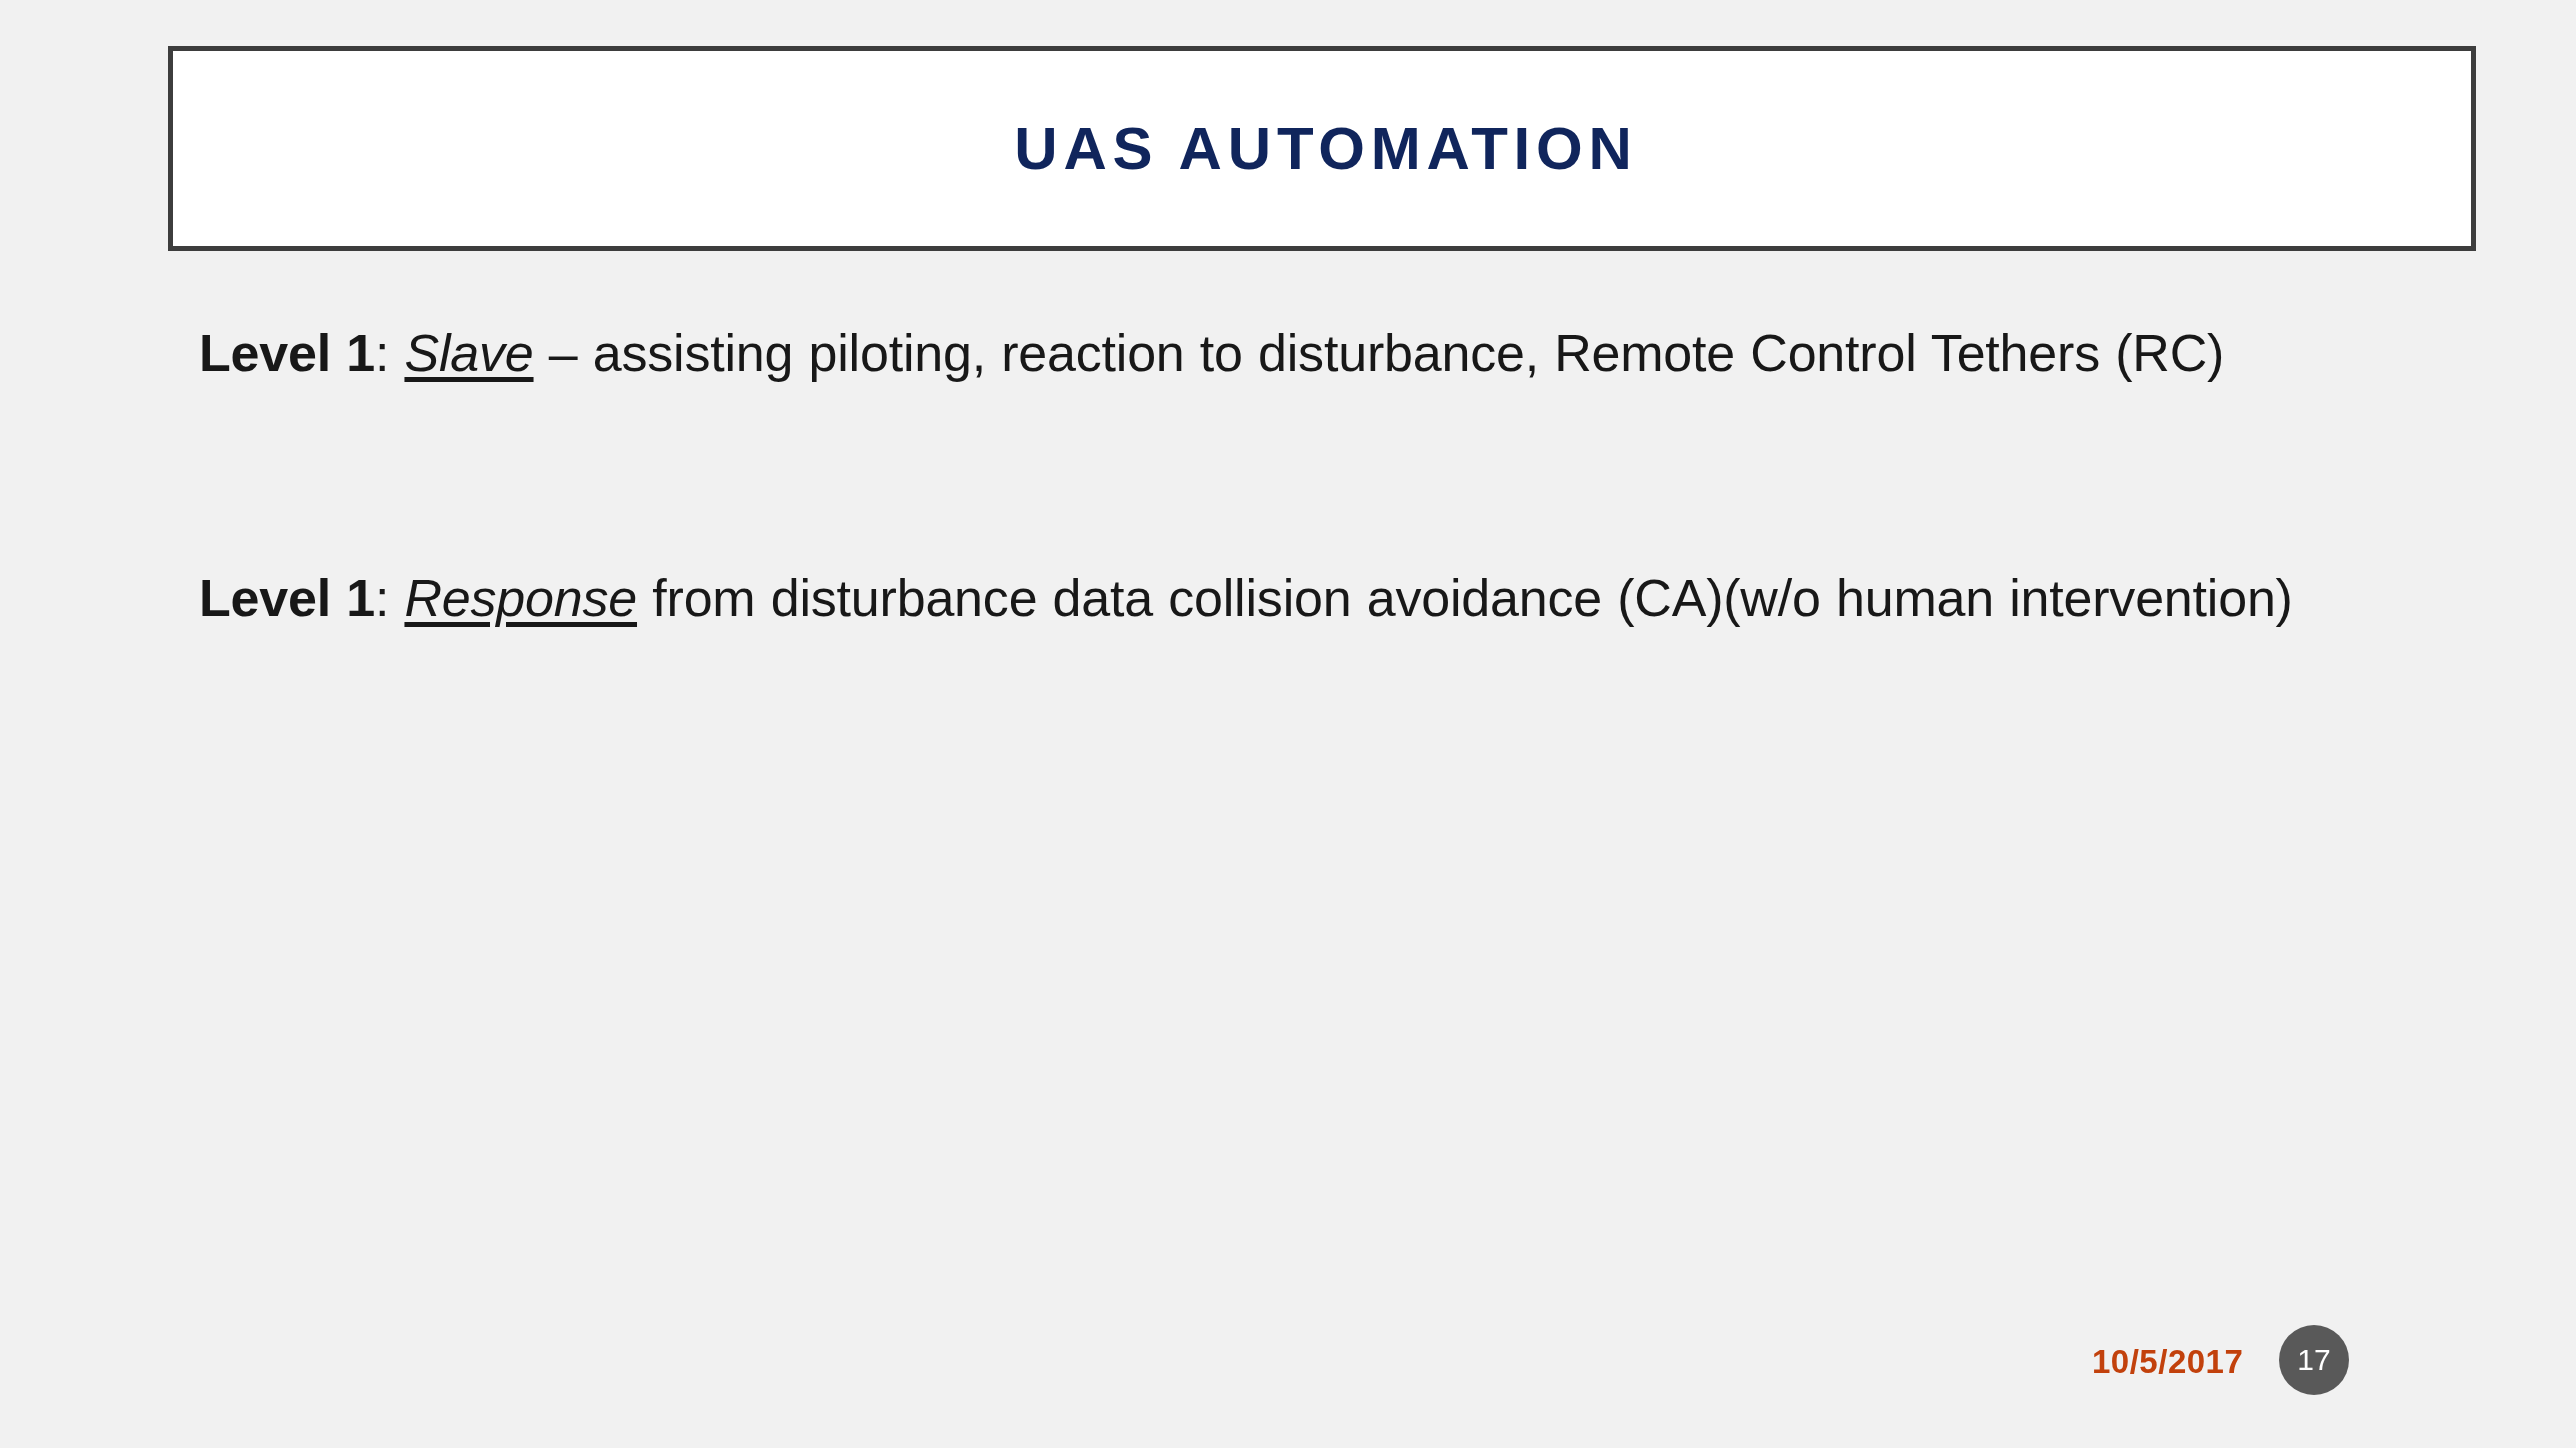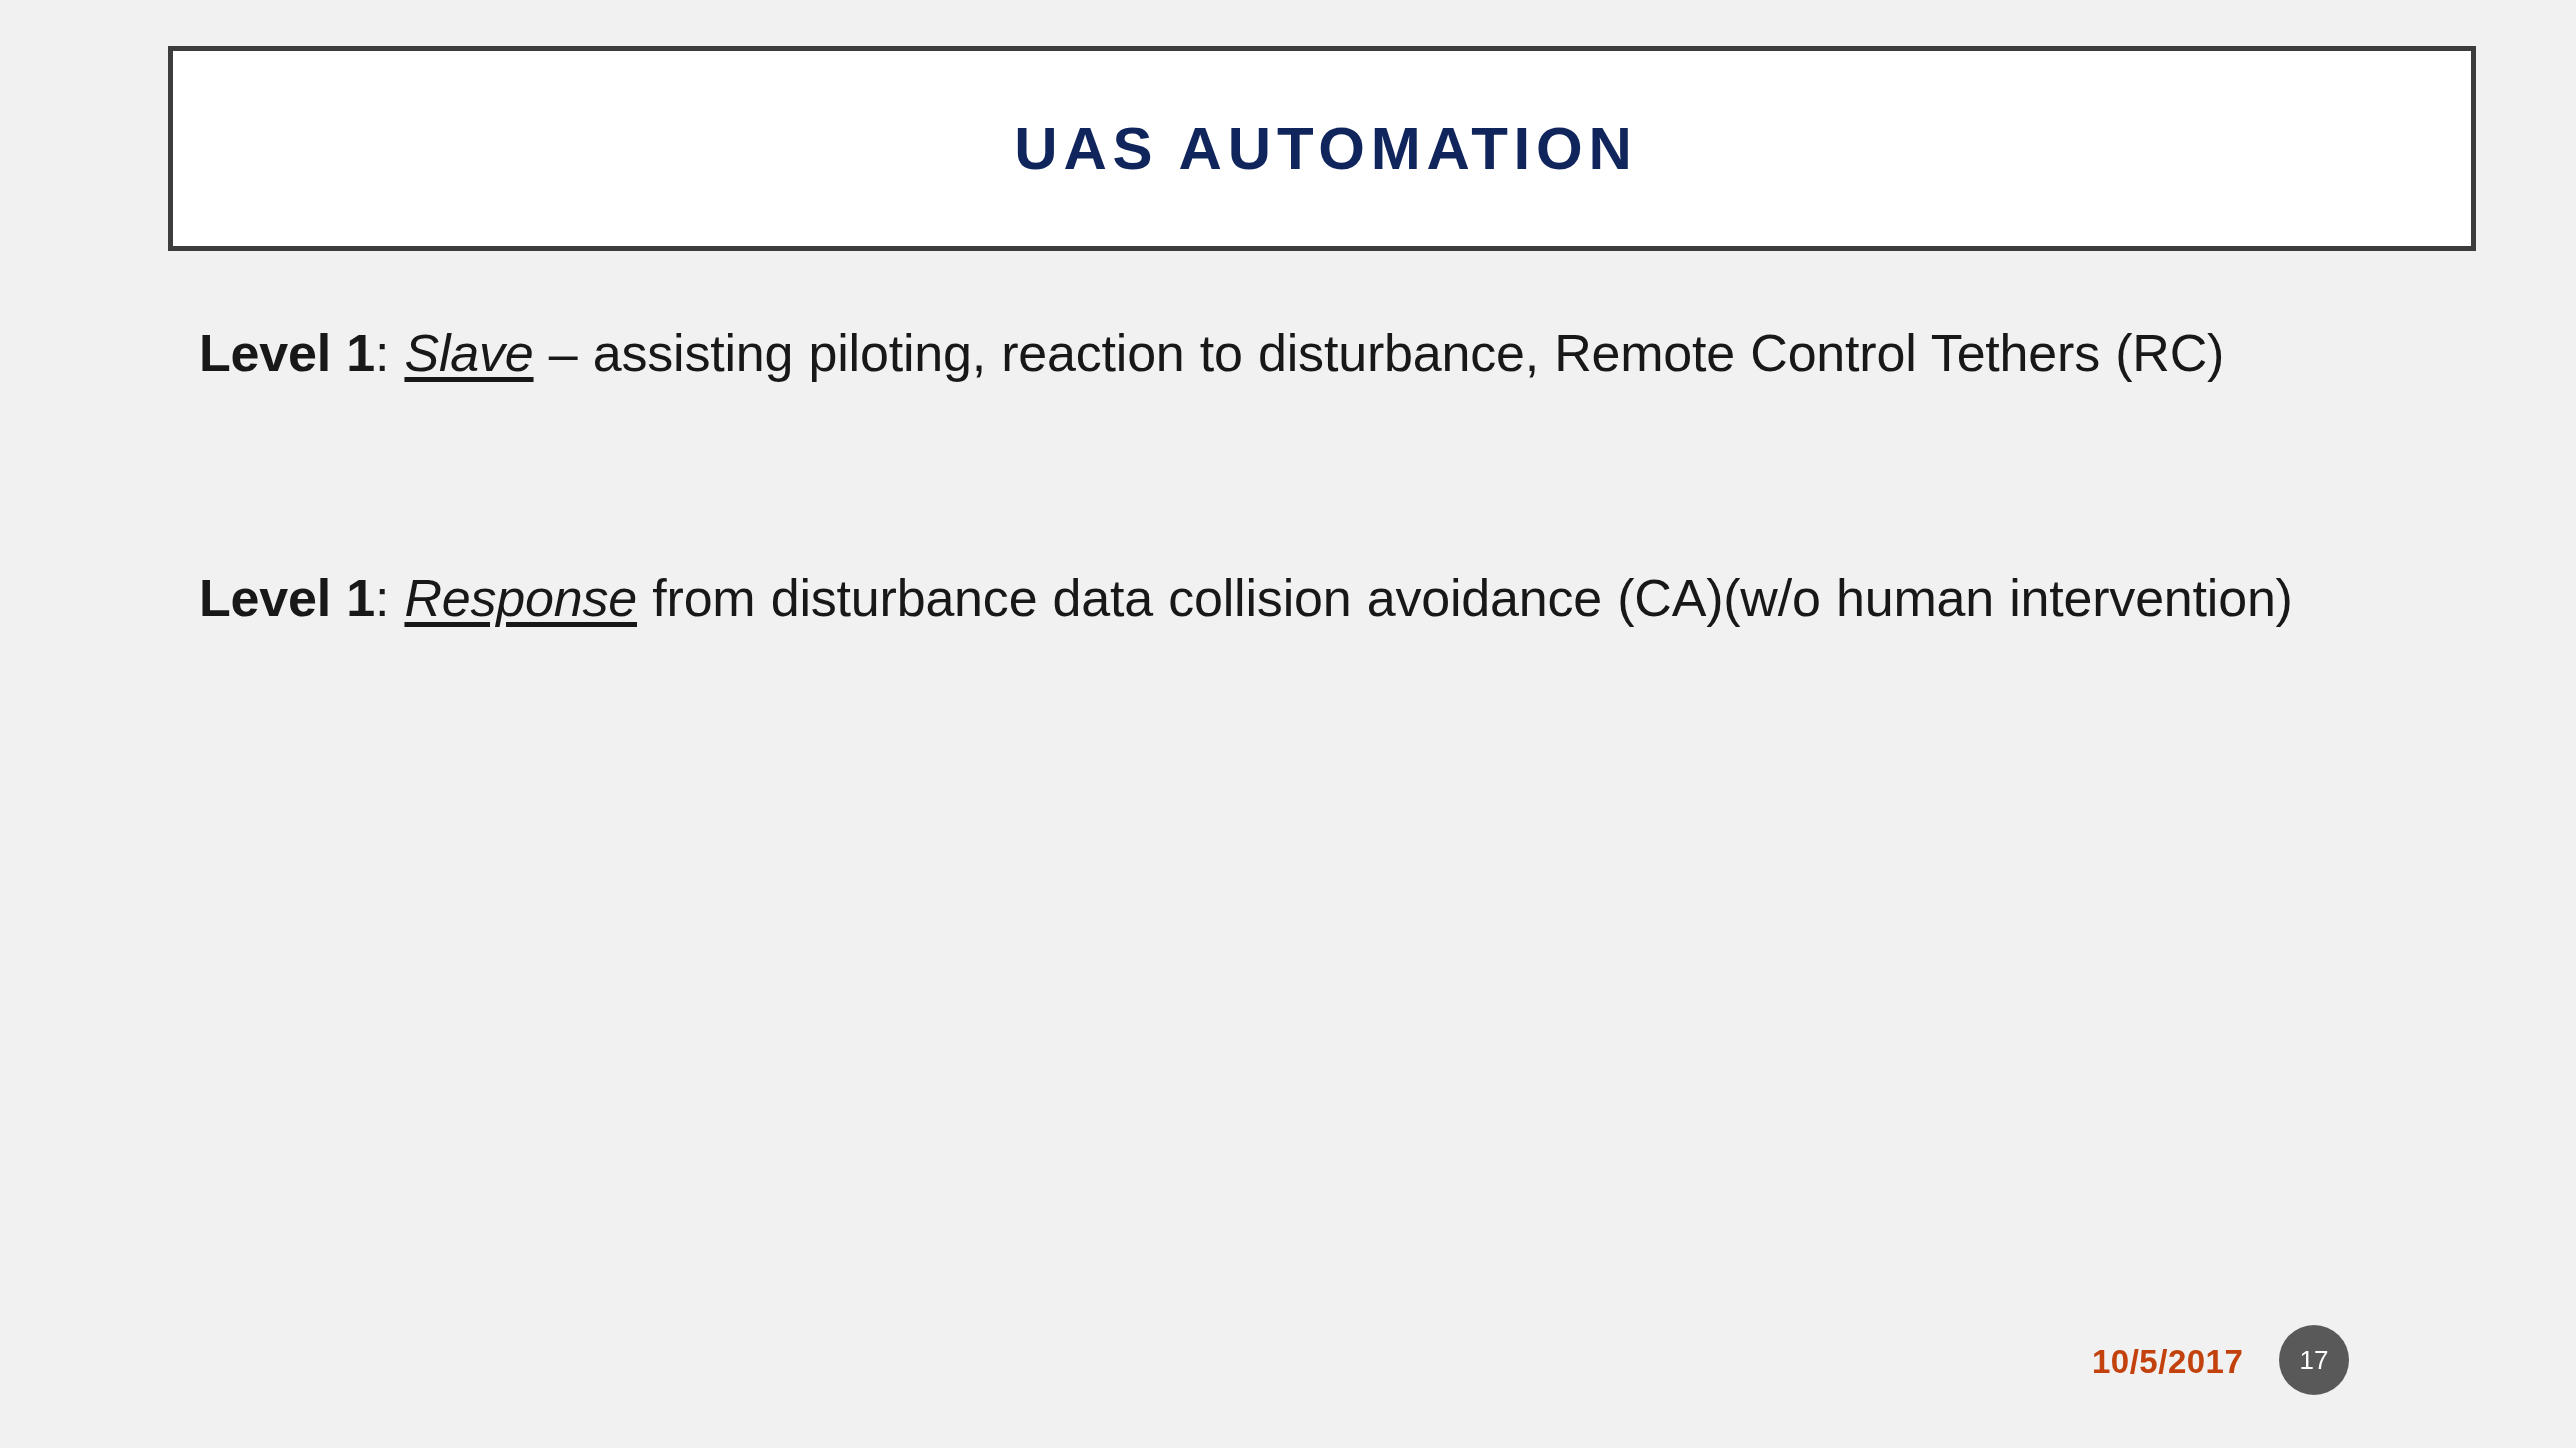--- a/index.html
+++ b/index.html
@@ -97,21 +97,21 @@
     width: 70px;
     height: 70px;
     border-radius: 50%;
     background: #595959;
     display: flex;
     align-items: center;
     justify-content: center;
   }
   #slide-number-text {
     font-family: "Liberation Sans", sans-serif;
-    font-size: 26px;
+    font-size: 30px;
     color: #ffffff;
     line-height: 1;
   }
 </style>
 </head>
 <body>
 
 <div id="slide">
 
   <div id="title-box">

